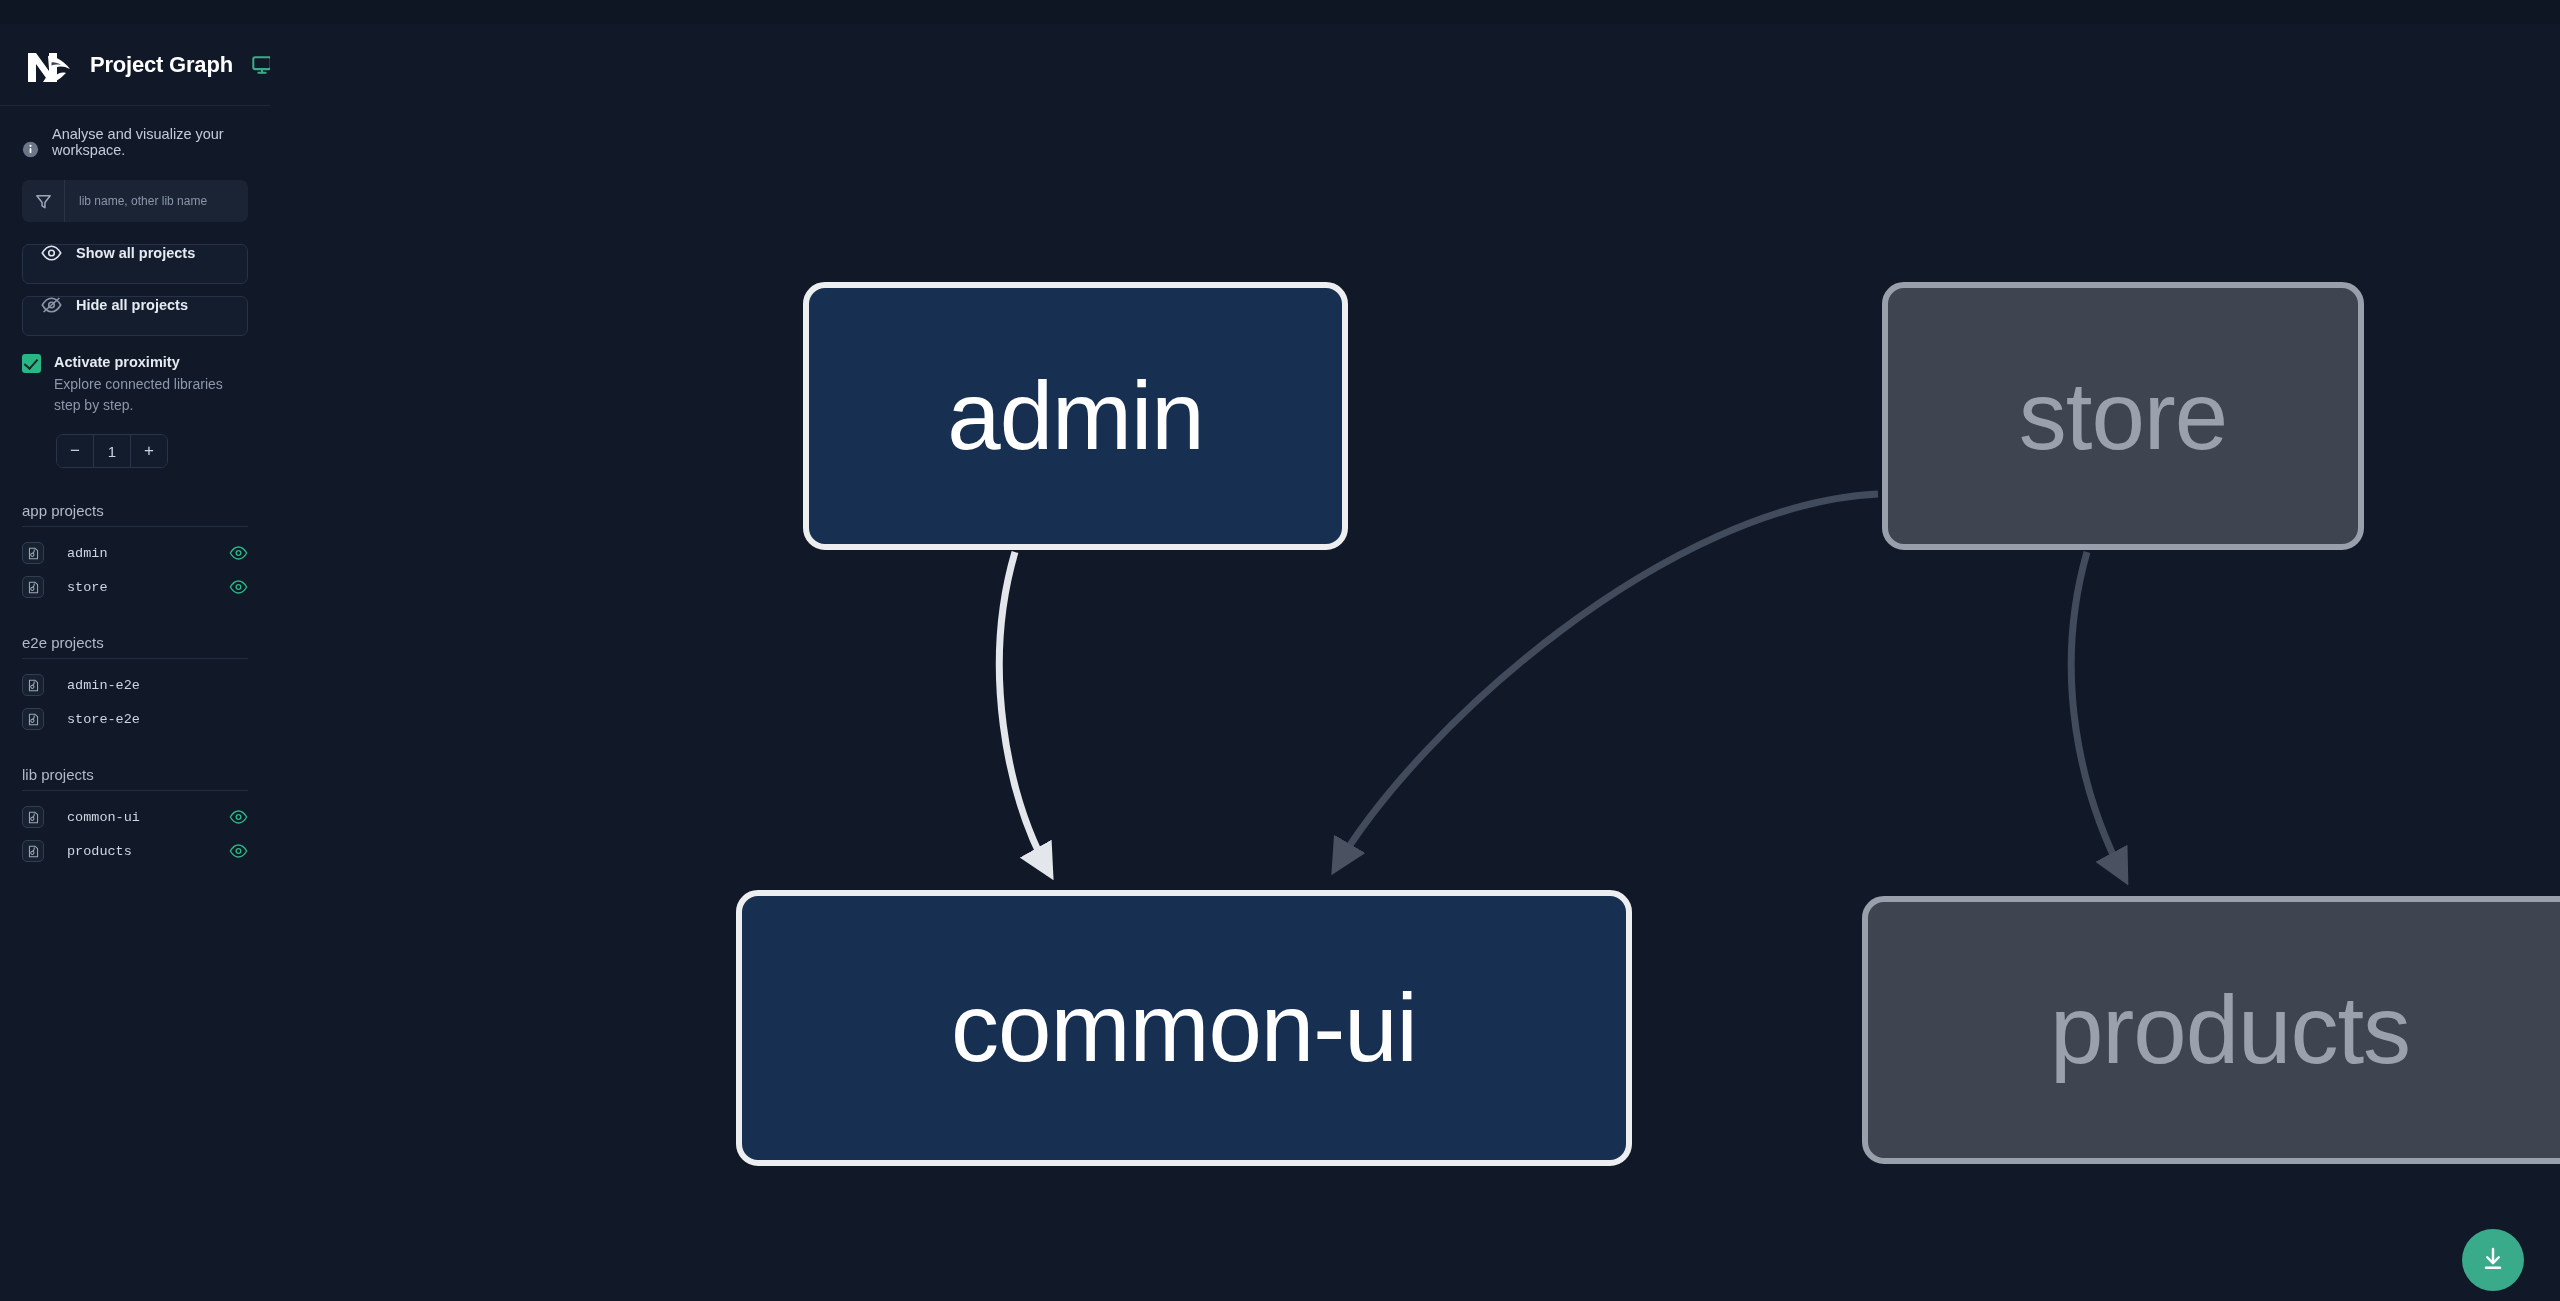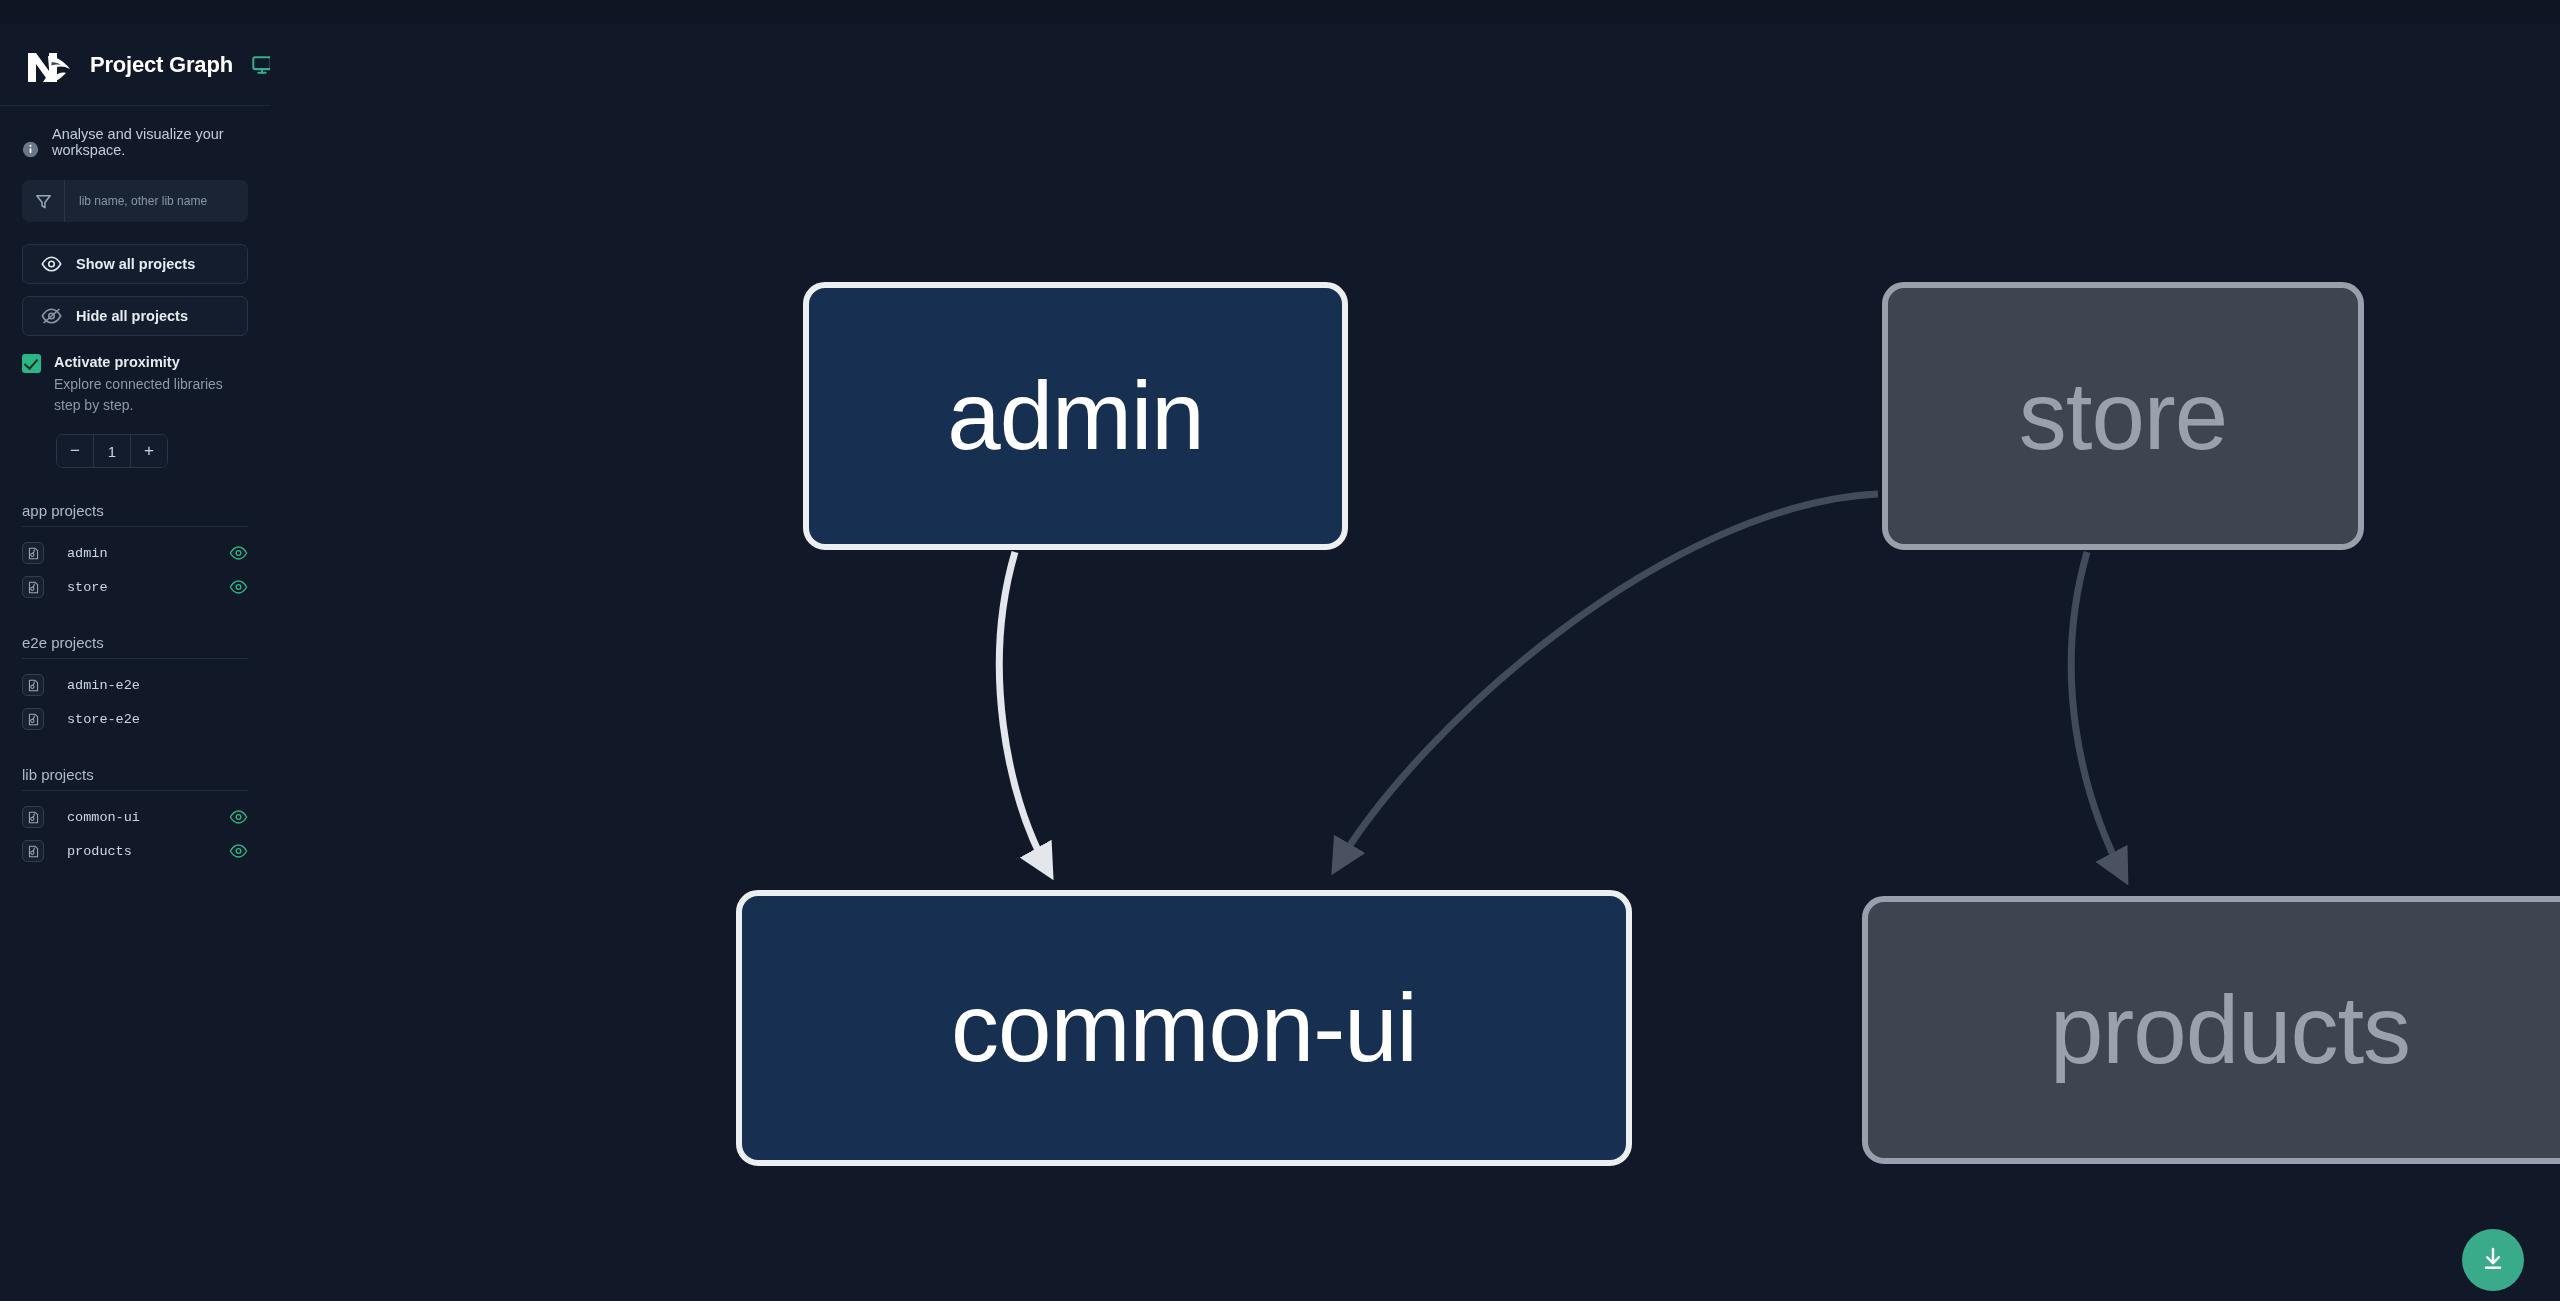--- a/index.html
+++ b/index.html
@@ -84,21 +84,21 @@
     content: ""; position: absolute;
     left: 5px; top: 2px; width: 6px; height: 11px;
     border: solid #0d2a20; border-width: 0 2.5px 2.5px 0;
     transform: rotate(42deg);
   }
   .check-label { color: #e6ebf2; font-size: 14.5px; font-weight: bold; line-height: 1.45; }
   .check-desc { color: #8d98aa; font-size: 14px; line-height: 1.5; margin-top: 1px; }
 
   .ghost-btn {
     margin: 0 22px; height: 40px;
-    display: flex; align-items: center; gap: 14px;
+    display: flex; align-items: flex-start; gap: 14px;
     padding: 0 18px;
     background: #141d2d;
     border: 1px solid #27324a;
     border-radius: 7px;
     color: #e6ebf2; font-size: 14.5px; font-weight: bold;
     cursor: pointer;
     font-family: "Liberation Sans", sans-serif;
     width: calc(100% - 44px);
   }
   .eye-icon { width: 21px; height: 16px; flex: 0 0 21px; }

